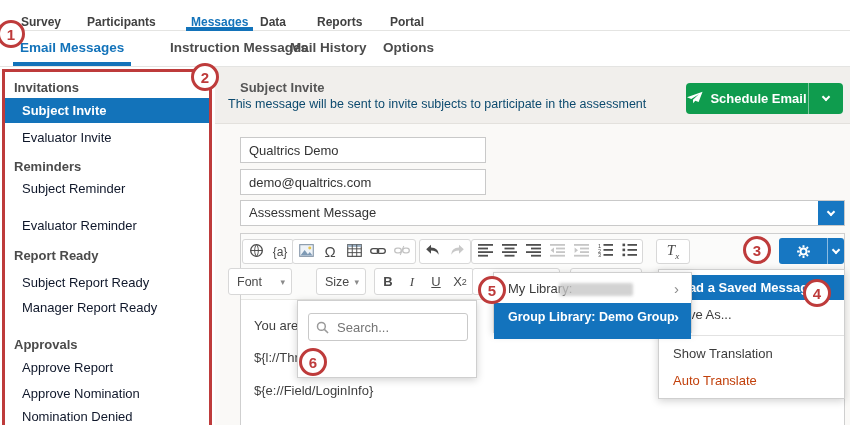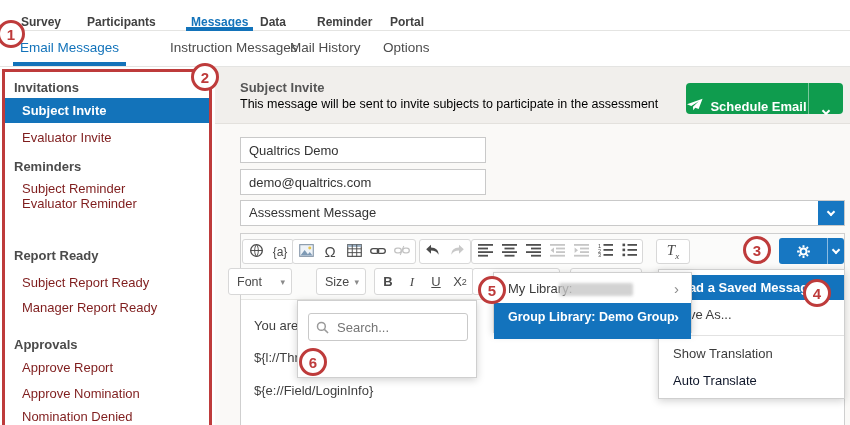--- a/index.html
+++ b/index.html
@@ -1,33 +1,33 @@
 <!DOCTYPE html>
 <html><head>
 <meta charset="utf-8">
 <style>
   *{box-sizing:border-box;margin:0;padding:0}
   html,body{width:850px;height:425px}
   body{position:relative;overflow:hidden;background:#fff;font-family:"Liberation Sans",sans-serif;font-size:13px;color:#333}
   .abs{position:absolute}
   
   .nav1-item{position:absolute;top:0;height:31px;line-height:29px;font-size:12px;font-weight:600;color:#414141;padding:8px 5px;border-bottom:4px solid transparent;cursor:pointer}
-  .nav2-item{position:absolute;top:31px;height:35px;line-height:33px;font-size:13.5px;font-weight:400;color:#4c4c4c;padding:0 7px;border-bottom:4px solid transparent;cursor:pointer}
+  .nav2-item{position:absolute;top:31px;height:35px;line-height:33px;font-size:13.5px;font-weight:700;color:#4c4c4c;padding:0 7px;border-bottom:4px solid transparent;cursor:pointer}
   .active-blue{color:#1373BA;border-bottom-color:#1373BA}
   .hline{position:absolute;left:0;width:850px;height:1px;background:#e4e4e2}
   
   .side-header{position:absolute;left:14px;height:16px;line-height:16px;font-weight:700;color:#4b4b4b}
-  .side-item{position:absolute;left:22px;height:16px;line-height:16px;color:#7f1d1d;cursor:pointer}
+  .side-item{position:absolute;left:22px;height:16px;line-height:16px;color:#0f172a;cursor:pointer}
   .sel-row{position:absolute;left:5px;width:206px;height:25px;background:#1373BA;display:flex;align-items:center;padding-left:17px;color:#fff;font-weight:700;cursor:pointer}
   .redrect{position:absolute;left:2px;top:69px;width:210px;height:400px;border:3px solid #BE3B3B;z-index:25;pointer-events:none}
   
   .band{position:absolute;left:215px;top:67px;width:635px;height:57px;background:#f1efec;border-bottom:1px solid #e3e1dd}
   .mainbody{position:absolute;left:215px;top:124px;width:635px;height:301px;background:#faf9f7}
   .field{position:absolute;height:26px;border:1px solid #c9c9c9;background:#fff;padding:0 8px;font-family:"Liberation Sans",sans-serif;font-size:13px;color:#333}
-  .greenbtn{position:absolute;left:686px;top:83px;width:157px;height:31px;background:#0F9C4E;border-radius:4px;display:flex;align-items:flex-end;color:#fff;font-weight:700;cursor:pointer}
+  .greenbtn{position:absolute;left:686px;top:83px;width:157px;height:31px;background:#0F9C4E;border-radius:4px;display:flex;align-items:center;color:#fff;font-weight:700;cursor:pointer}
   
   .editor{position:absolute;left:240px;top:233px;width:605px;height:200px;background:#fff;border:1px solid #cfcfcf}
   .tbzone{position:absolute;left:241px;top:234px;width:603px;height:66px;background:#fbfbfa;border-bottom:1px solid #e7e7e4}
   .tb-group{position:absolute;display:flex;align-items:center;background:#fff;border:1px solid #d8d8d8;border-radius:3px;height:25px;padding:0 1px}
   .tb-btn{width:24px;height:23px;display:flex;align-items:center;justify-content:center;cursor:pointer}
   .dd{position:absolute;height:27px;background:#fff;border:1px solid #d8d8d8;border-radius:3px;display:flex;align-items:center;justify-content:space-between;padding:0 6px 0 8px;color:#4a4a4a;font-size:12.5px;cursor:pointer}
   .caret{color:#8a8a8a;font-size:9px}
   .bodyline{position:absolute;left:254px;height:16px;line-height:16px;color:#3f3f3f}
   
   .gearbtn{position:absolute;left:779px;top:238px;width:65px;height:26px;background:#1777C2;border-radius:3px;display:flex;align-items:center;cursor:pointer}
@@ -43,50 +43,50 @@
   sub{font-size:9px}
 </style>
 </head>
 <body>
 
 <div class="hline" style="top:30px"></div>
 <div class="nav1-item" style="left:16px">Survey</div>
 <div class="nav1-item" style="left:82px">Participants</div>
 <div class="nav1-item active-blue" style="left:186px">Messages</div>
 <div class="nav1-item" style="left:255px">Data</div>
-<div class="nav1-item" style="left:312px">Reminder</div>
+<div class="nav1-item" style="left:312px">Reports</div>
 <div class="nav1-item" style="left:385px">Portal</div>
 
 <div class="hline" style="top:66px"></div>
 <div class="nav2-item active-blue" style="left:13px">Email Messages</div>
 <div class="nav2-item" style="left:163px">Instruction Messages</div>
 <div class="nav2-item" style="left:283px">Mail History</div>
 <div class="nav2-item" style="left:376px">Options</div>
 
 <div class="side-header" style="top:80px">Invitations</div>
 <div class="sel-row" style="top:98px">
     <span>Subject Invite</span>
   </div>
 <div class="side-item" style="top:130px">Evaluator Invite</div>
 <div class="side-header" style="top:159px">Reminders</div>
 <div class="side-item" style="top:181px">Subject Reminder</div>
-<div class="side-item" style="top:196px">Evaluator Reminder</div>
+<div class="side-item" style="top:218px">Evaluator Reminder</div>
 <div class="side-header" style="top:248px">Report Ready</div>
 <div class="side-item" style="top:275px">Subject Report Ready</div>
 <div class="side-item" style="top:300px">Manager Report Ready</div>
 <div class="side-header" style="top:337px">Approvals</div>
 <div class="side-item" style="top:360px">Approve Report</div>
 <div class="side-item" style="top:386px">Approve Nomination</div>
 <div class="side-item" style="top:409px">Nomination Denied</div>
 <div class="redrect"></div>
 
 <div class="band"></div>
 <div class="mainbody"></div>
 <div class="abs" style="left:240px;top:80px;font-weight:700;color:#565656">Subject Invite</div>
-<div class="abs" style="left:240px;top:97px;font-size:12.5px;color:#000000">This message will be sent to invite subjects to participate in the assessment</div>
+<div class="abs" style="left:228px;top:97px;font-size:12.5px;color:#0c4a6e">This message will be sent to invite subjects to participate in the assessment</div>
 <div class="greenbtn">
   <span style="width:122px;display:flex;align-items:center;justify-content:center;gap:7px">
     <span><svg width="16" height="13" viewBox="0 0 18 14">
           <path d="M17.5.5 0 6.8l4.8 1.9 8.5-5.4-6.6 6.2.3 4 2.3-2.9 3.8 1.6z" fill="#fff"></path>
         </svg></span>
     <span>Schedule Email</span>
   </span>
   <span style="width:1px;height:31px;background:rgba(255,255,255,.45)"></span>
   <span style="flex:1;display:flex;align-items:center;justify-content:center">
       <span class="chev"></span>
@@ -286,21 +286,21 @@
         <circle cx="5.8" cy="5.8" r="4.2" fill="none" stroke="#9a9a9a" stroke-width="1.6"></circle>
         <path d="m9 9 4 4" stroke="#9a9a9a" stroke-width="1.6"></path>
       </svg></span>
 </div>
 
 <div class="menu" style="left:658px;top:269px;width:187px;height:130px;z-index:9">
   <div class="menu-item hl" style="top:5px">Load a Saved Message</div>
   <div class="menu-item" style="top:32px">Save As...</div>
   <div style="position:absolute;left:0;right:0;top:65px;height:1px;background:#e2e2e2"></div>
   <div class="menu-item" style="top:71px">Show Translation</div>
-  <div class="menu-item" style="top:98px;color:#0f172a">Auto Translate</div>
+  <div class="menu-item" style="top:98px;color:#c2410c">Auto Translate</div>
 </div>
 
 <div class="menu" style="left:493px;top:272px;width:199px;height:61px;z-index:10">
   <div class="menu-item" style="top:2px;height:28px;line-height:28px">
     <span>My Library:</span>
     <span class="blur-chip"></span>
     <span class="subchev" style="line-height:28px">›</span>
   </div>
   <div class="menu-item hl" style="top:30px;height:36px;line-height:28px;font-size:12.5px">
     <span>Group Library: Demo Group</span>

